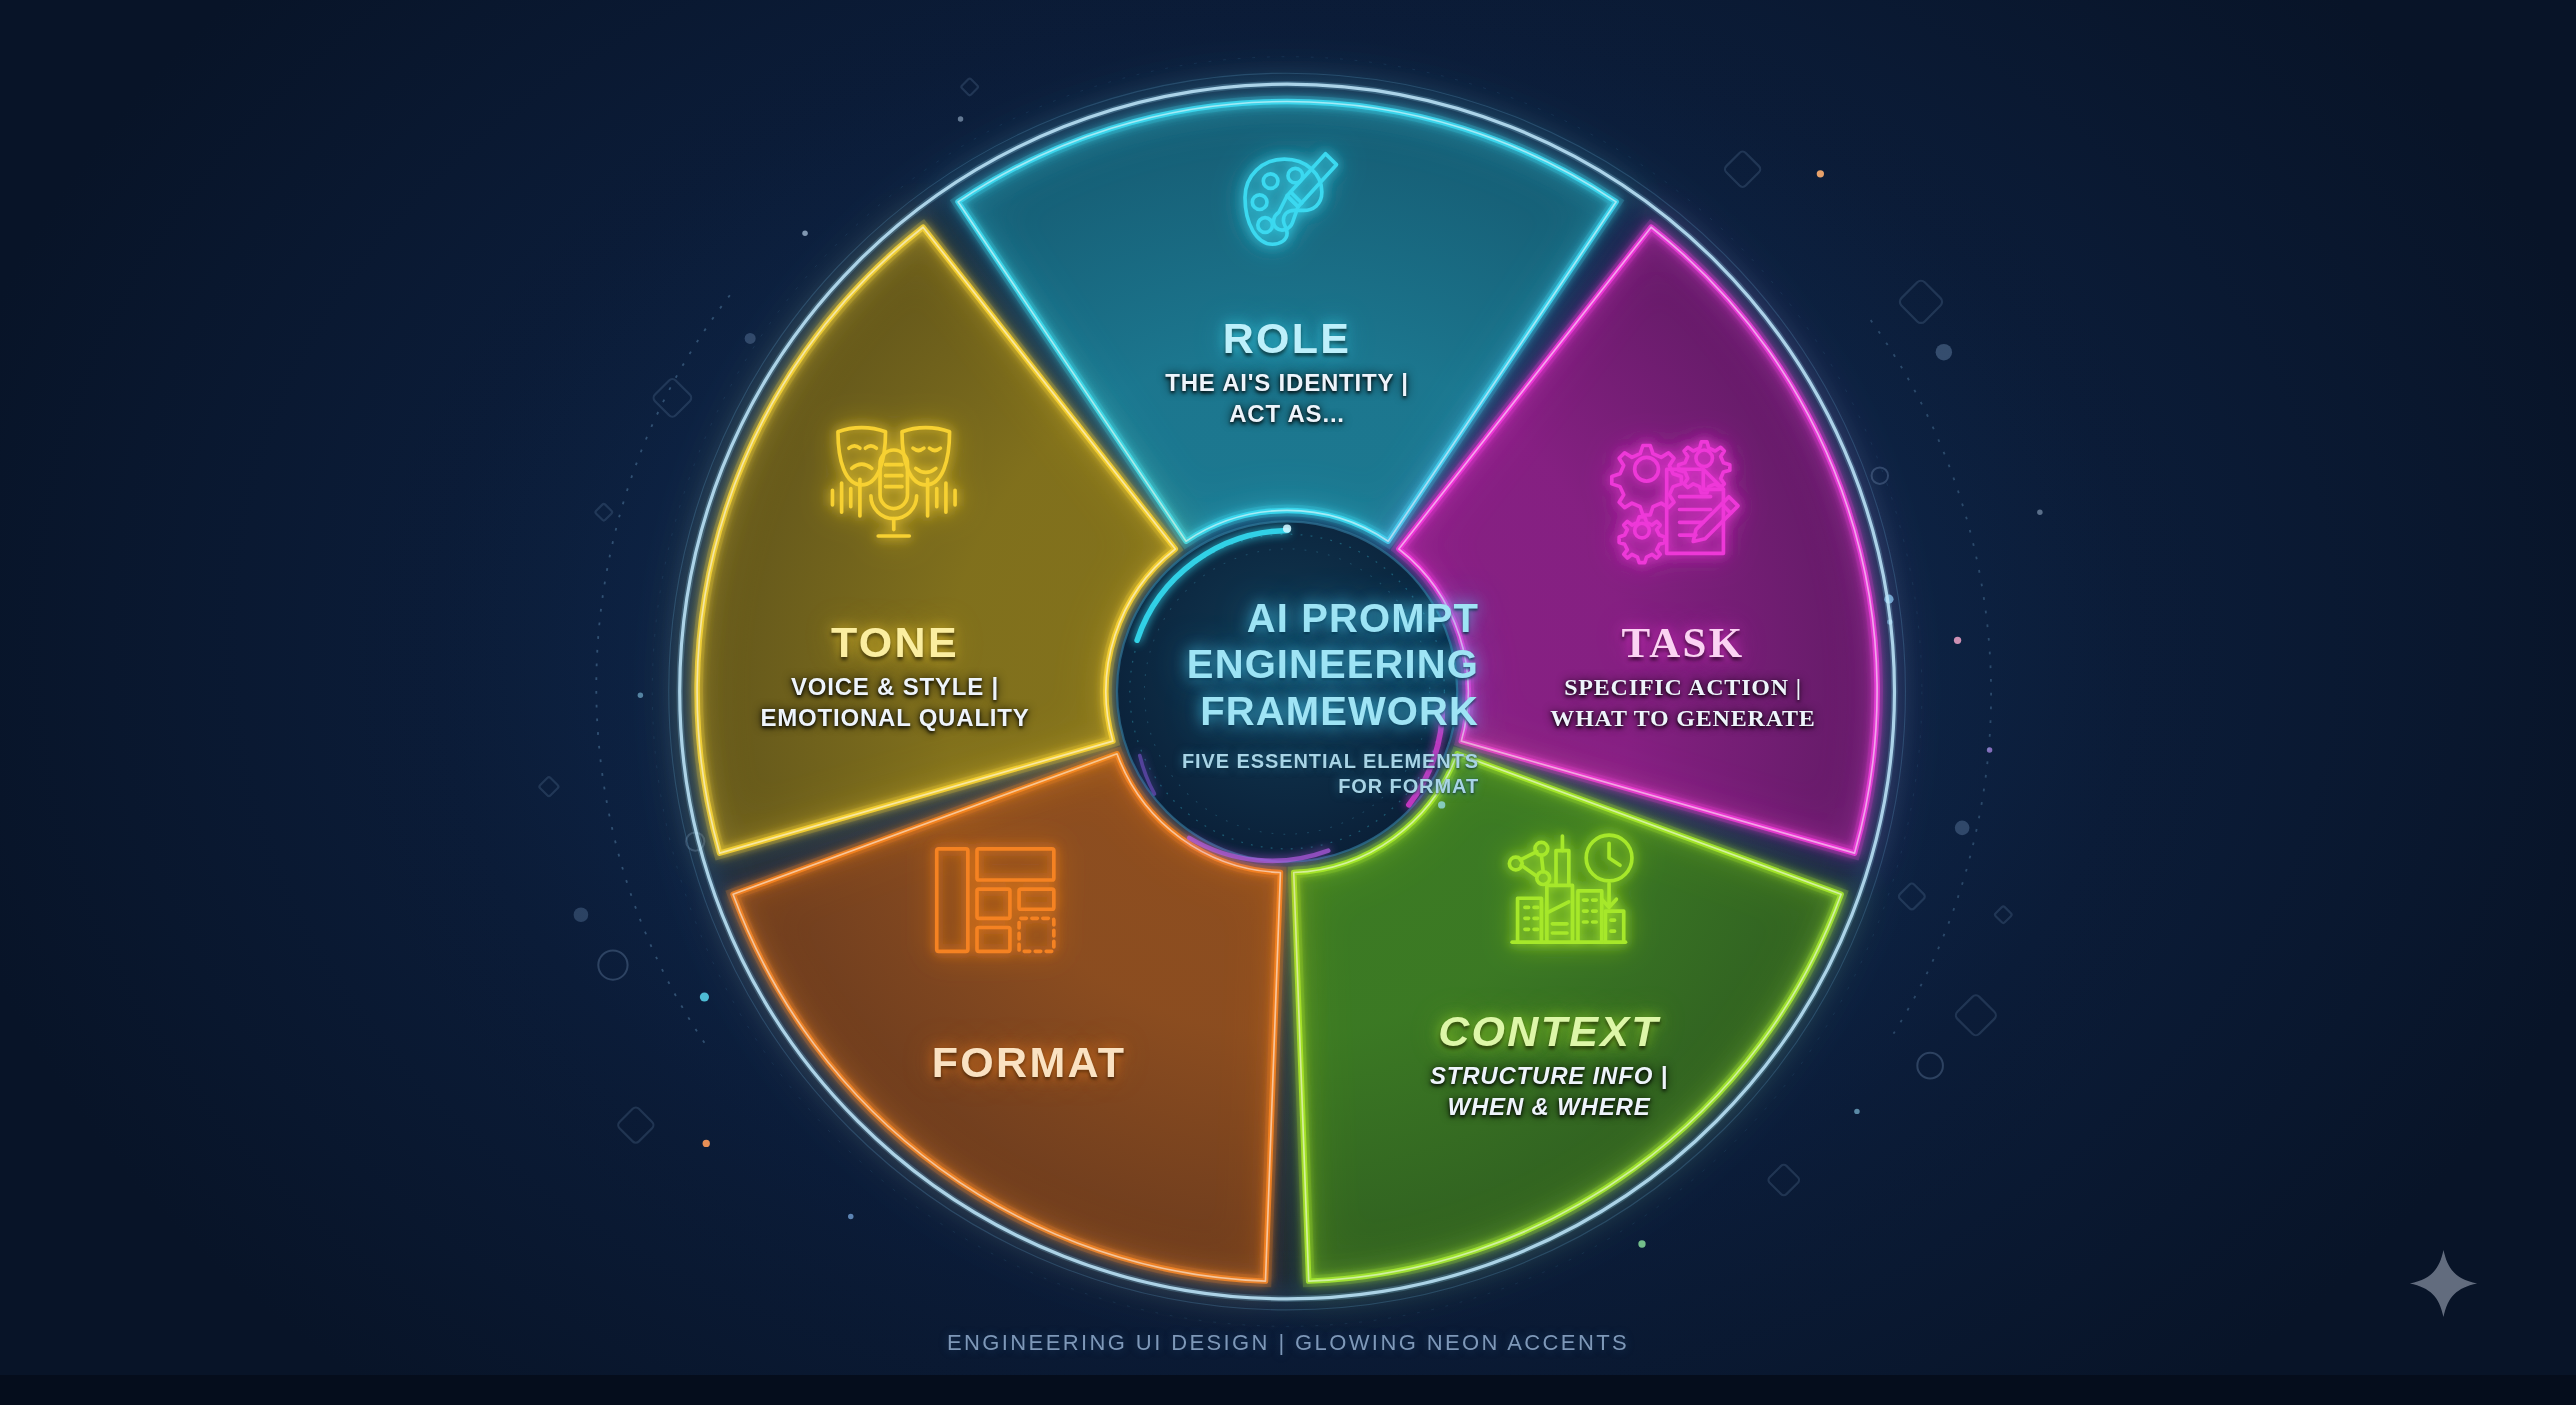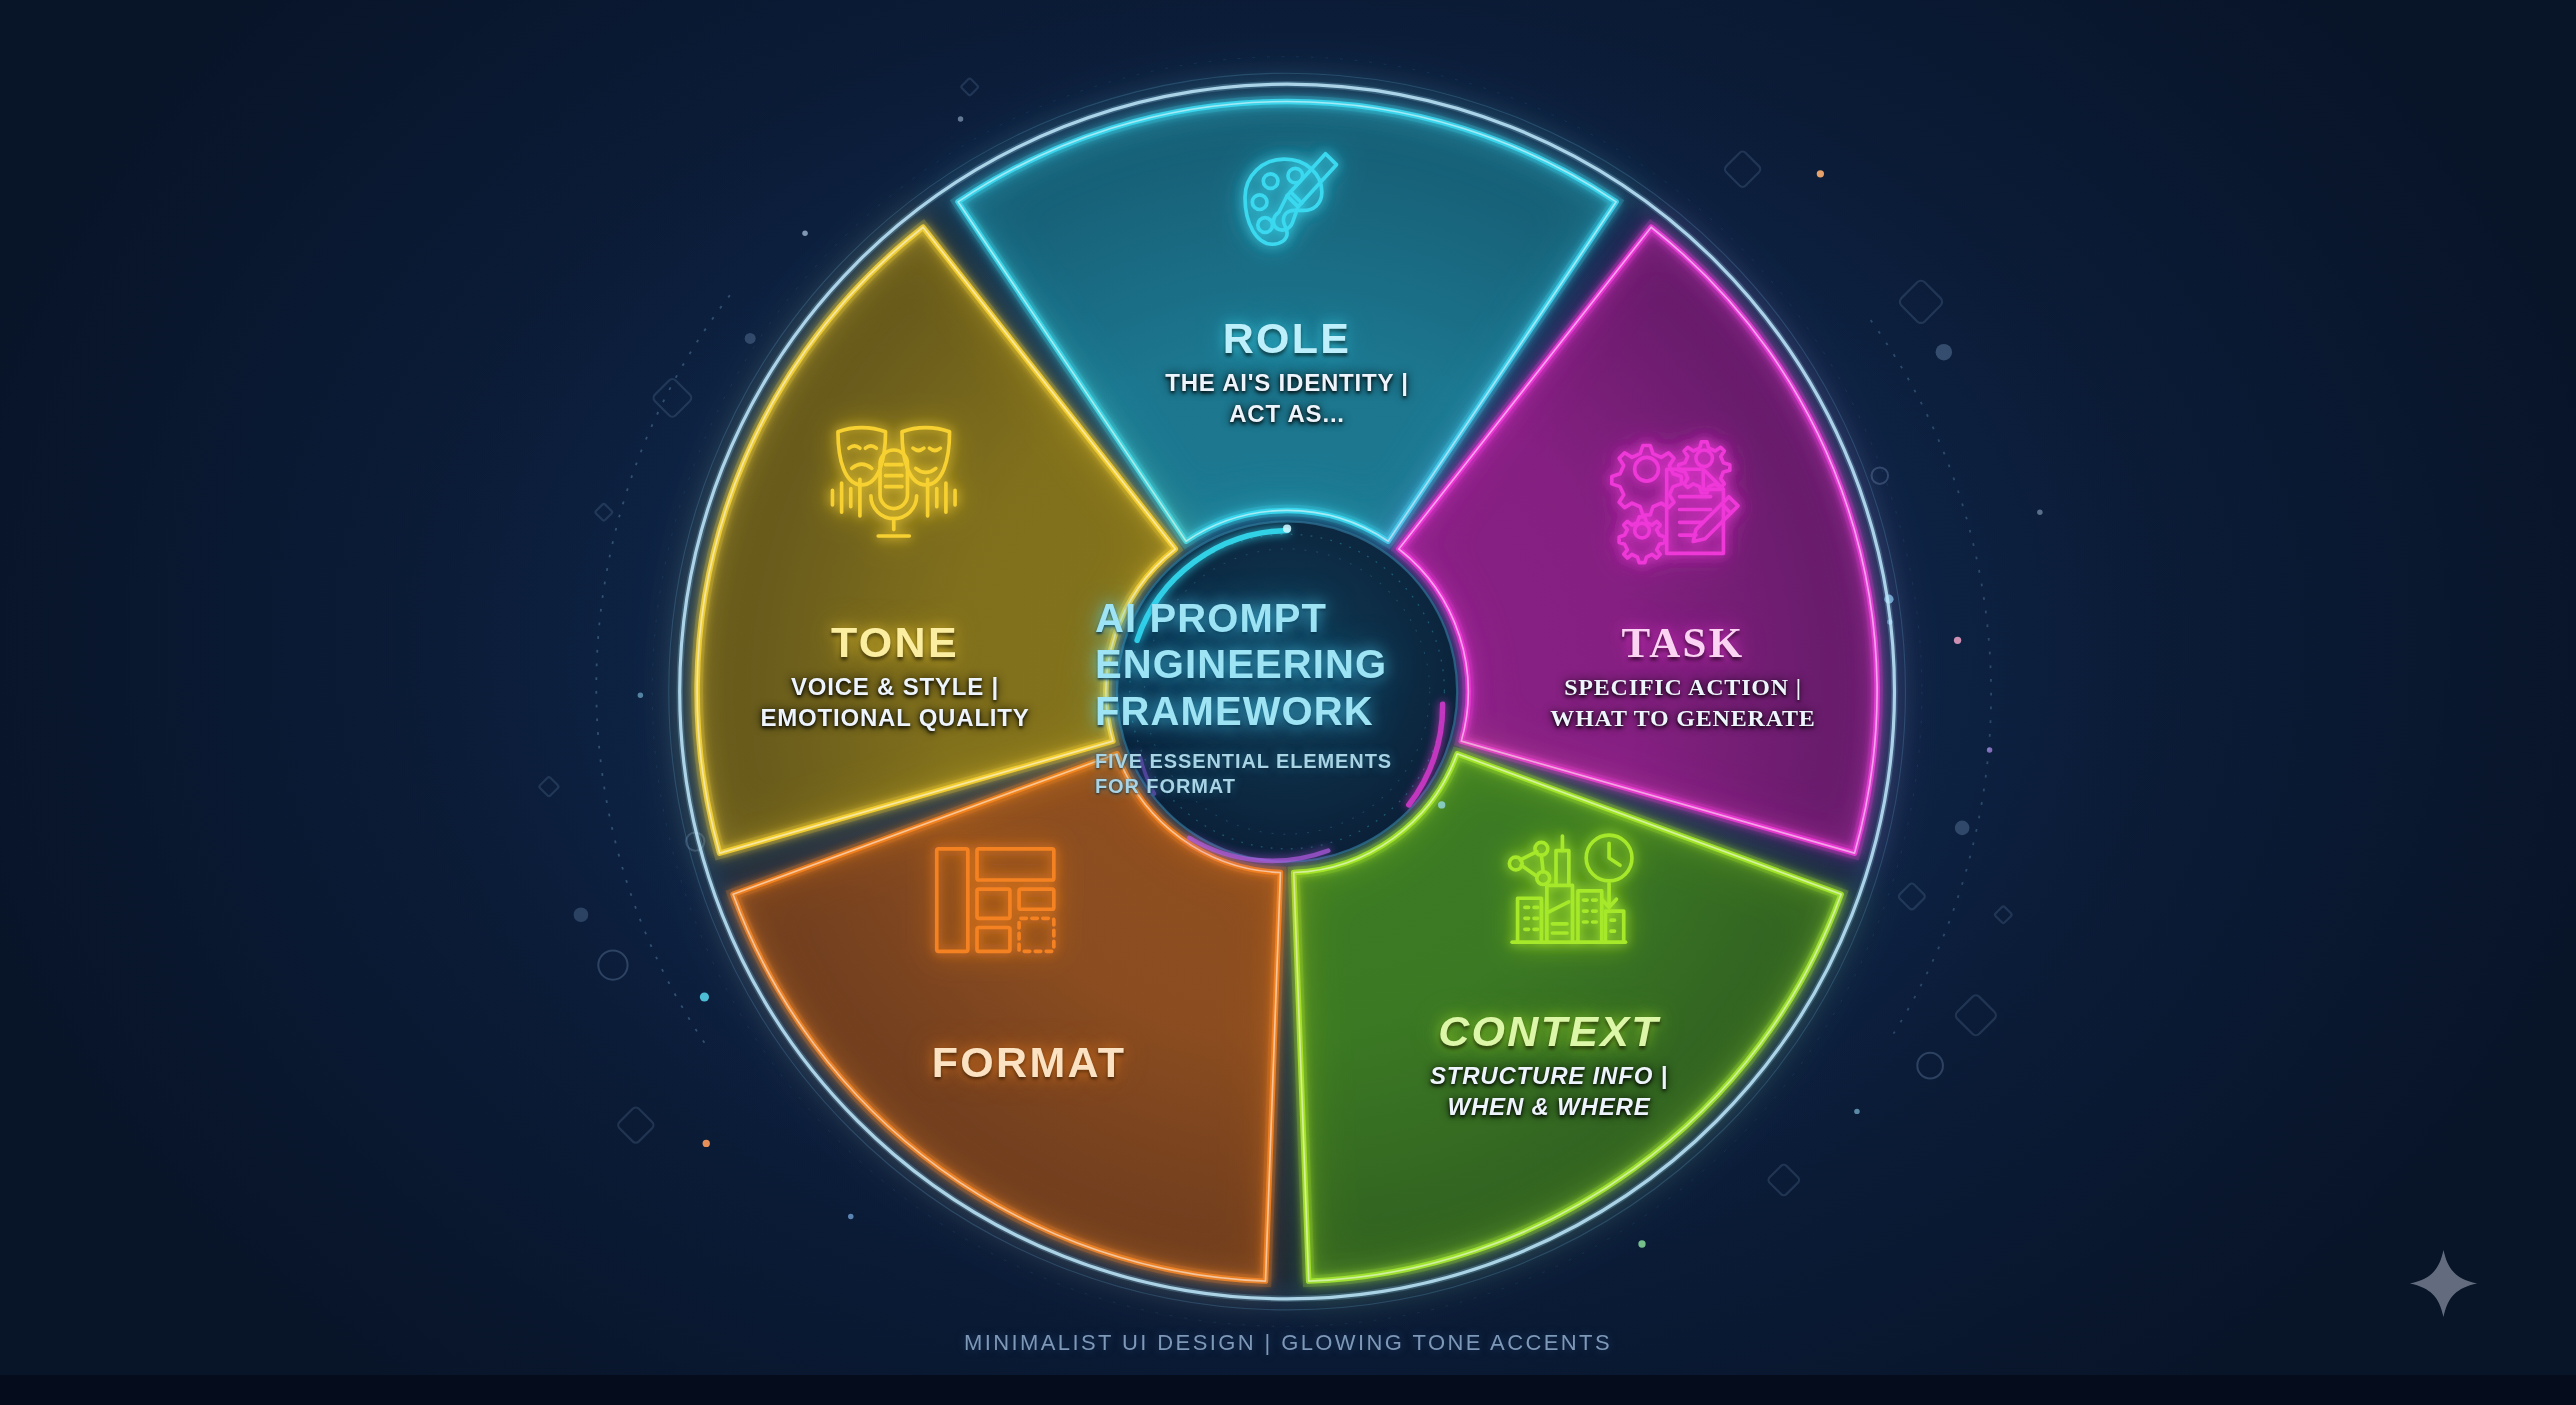--- a/index.html
+++ b/index.html
@@ -25,21 +25,21 @@
     font-size:43px;font-weight:bold;letter-spacing:2.3px;
     line-height:1.05;margin:0 0 7.3px 0;
   }
   .seg-sub{
     font-size:24px;font-weight:bold;letter-spacing:0.8px;
     line-height:1.28;color:#eef4fb;
     text-shadow:0 0 9.1px rgba(0,0,0,.85),0 1.8px 3.7px rgba(0,0,0,.9);
   }
   .hub-label{
     position:absolute;left:1287px;top:697px;width:384px;
-    transform:translate(-50%,-50%);text-align:left;pointer-events:none;
+    transform:translate(-50%,-50%);text-align:right;pointer-events:none;
   }
   .hub-title{
     font-size:40px;font-weight:bold;letter-spacing:1.1px;line-height:1.16;
     color:#9fe4f5;
     text-shadow:0 0 14.6px rgba(80,220,255,.75),0 0 38px rgba(60,190,255,.45),0 1.8px 2.7px rgba(0,20,40,.9);
     margin:0;
   }
   .hub-sub{
     margin-top:14.6px;font-size:20px;font-weight:bold;letter-spacing:0.9px;
     line-height:1.26;color:#a8d4e6;
@@ -323,20 +323,20 @@
       <span>AI PROMPT</span><br>
       <span>ENGINEERING</span><br>
       <span>FRAMEWORK</span>
     </div>
     <div class="hub-sub">
       <span>FIVE ESSENTIAL ELEMENTS</span><br>
       <span>FOR FORMAT</span>
     </div>
   </div>
 
-  <div class="footer">MINIMALIST UI DESIGN  |  GLOWING TONE ACCENTS</div>
+  <div class="footer">ENGINEERING UI DESIGN  |  GLOWING NEON ACCENTS</div>
 
   <svg class="sparkle" viewBox="0 0 100 100">
     <path d="M50 4 C56 32 68 44 96 50 C68 56 56 68 50 96 C44 68 32 56 4 50 C32 44 44 32 50 4 Z" fill="#9aa3b4"></path>
   </svg>
 
 </div>
 
 
 </body></html>

